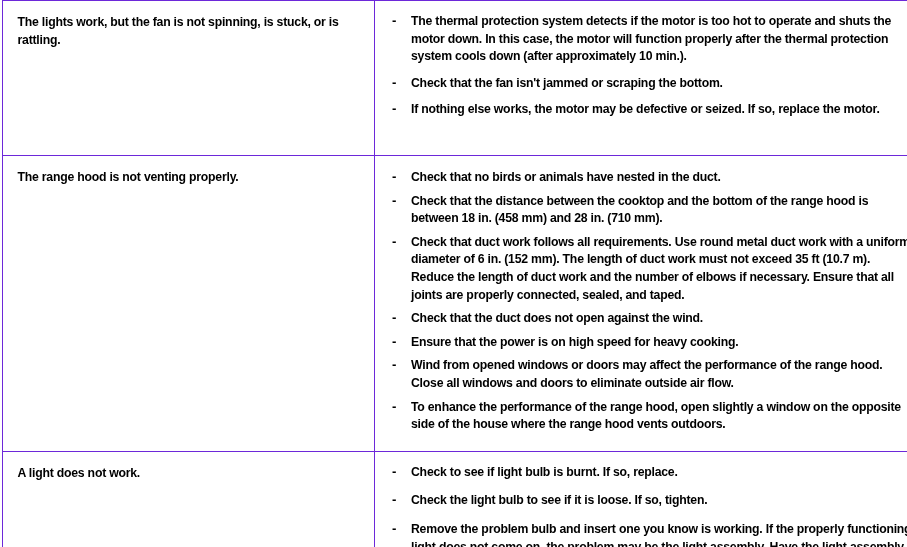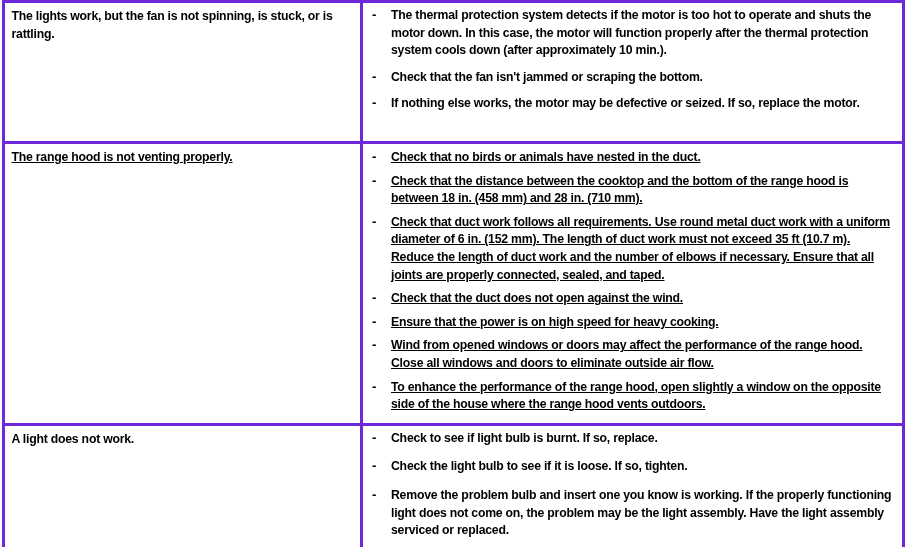--- a/index.html
+++ b/index.html
@@ -26,23 +26,23 @@
   table.troubleshoot {
     position: absolute;
     left: 2px;
     top: 0px;
     width: 896px;
     border-collapse: collapse;
     table-layout: fixed;
   }
 
   table.troubleshoot td {
-    border: 3px solid #6d28d9;
+    border: 1px solid #6d28d9;
     vertical-align: top;
-    padding: 0;
+    padding: 8px;
     background: #ffffff;
   }
 
   td.problem-cell {
     width: 355px;
   }
 
   td.solution-cell {
     width: 539px;
   }
@@ -88,21 +88,21 @@
 
   ul.solutions li .btext {
     display: block;
     transform: scaleX(0.93);
     transform-origin: left top;
     width: 107.5%;
   }
 
   
   tr.row-fan td { height: 138px; }
-  tr.row-vent td { height: 278px; text-decoration: underline; }
+  tr.row-vent td { height: 278px; }
   tr.row-light td { height: 118px; }
 
   tr.row-fan ul.solutions { padding-top: 3px; }
   tr.row-vent ul.solutions { padding-top: 4px; }
   tr.row-light ul.solutions { padding-top: 3px; }
 
   tr.row-vent ul.solutions li { margin-bottom: 6px; }
   tr.row-light ul.solutions li { margin-bottom: 11px; }
   tr.row-fan ul.solutions li { margin-bottom: 9px; }
 </style>

